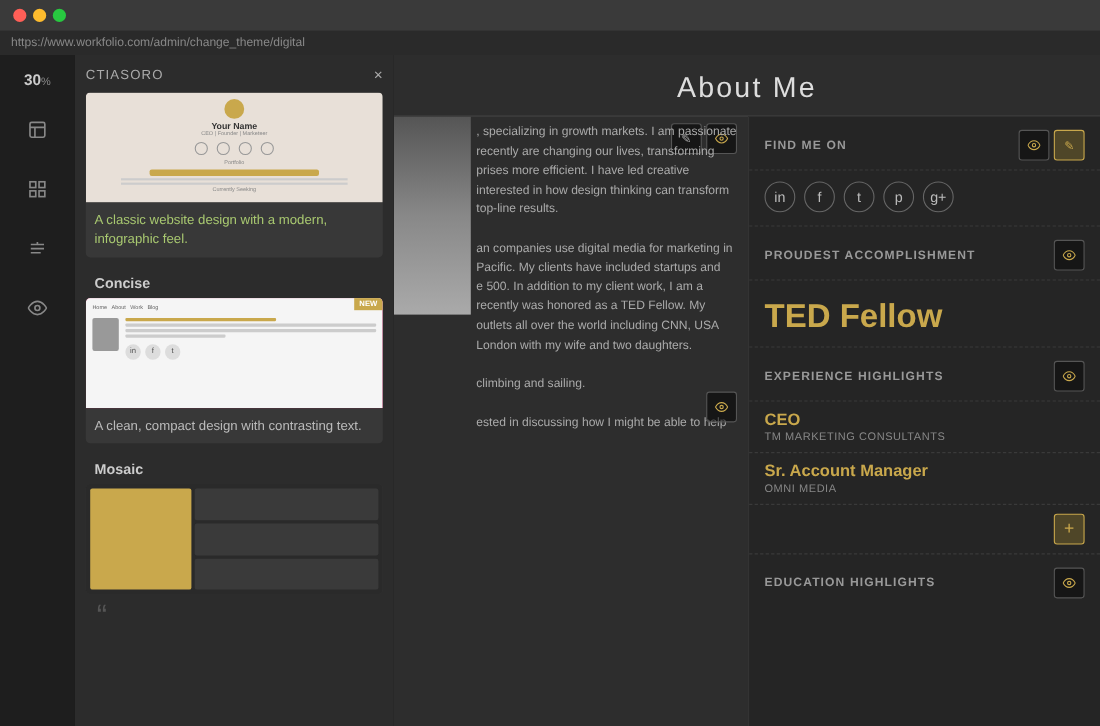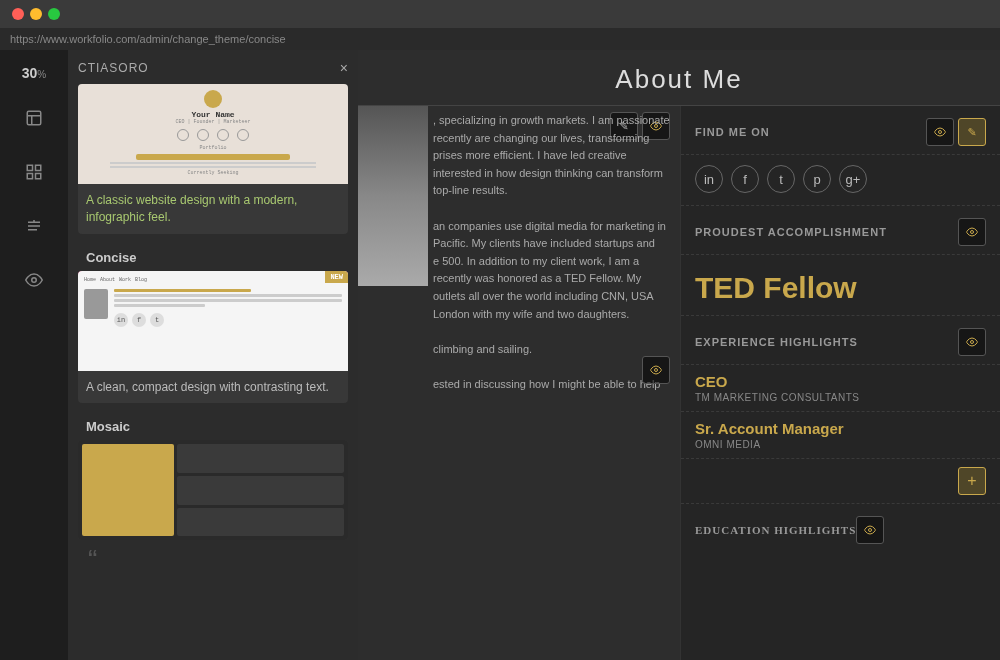--- a/index.html
+++ b/index.html
@@ -114,21 +114,20 @@
     }
     .theme-card-preview {
       width: 100%;
       height: 100px;
       background: #be185d;
       display: flex;
       align-items: center;
       justify-content: center;
       position: relative;
       overflow: hidden;
-      font-family: Liberation Mono, monospace;
     }
 
     
     .classic-preview {
       background: #e8e0d8;
       width: 100%;
       height: 100%;
       display: flex;
       flex-direction: column;
       align-items: center;
@@ -481,23 +480,23 @@
       background: rgba(180,150,50,0.3);
       border: 1px solid #c9a84c;
       border-radius: 3px;
       display: flex; align-items: center; justify-content: center;
       color: #c9a84c;
       font-size: 16px;
       cursor: pointer;
     }
     .edu-header {
       display: flex;
+      justify-content: space-between;
       align-items: center;
       padding: 12px 14px 8px;
-      font-family: Liberation Serif, serif;
     }
 
     
     .quote-icon {
       position: absolute;
       bottom: 8px;
       left: 10px;
       font-size: 28px;
       color: #555;
     }
@@ -505,21 +504,21 @@
 </head>
 <body>
 
 <div class="window-chrome">
   <div class="window-btn btn-red"></div>
   <div class="window-btn btn-yellow"></div>
   <div class="window-btn btn-green"></div>
 </div>
 
 <div class="status-bar">
-  <span>https://www.workfolio.com/admin/change_theme/concise</span>
+  <span>https://www.workfolio.com/admin/change_theme/digital</span>
 </div>
 
 <div class="main-layout">
 
   <div class="left-sidebar">
     <div style="text-align:center; margin-top:4px;">
       <span class="percent-label">30</span><span class="percent-sym">%</span>
     </div>
     <div class="sidebar-icon">
       <svg width="18" height="18" viewBox="0 0 24 24" fill="none" stroke="#888" stroke-width="2">

